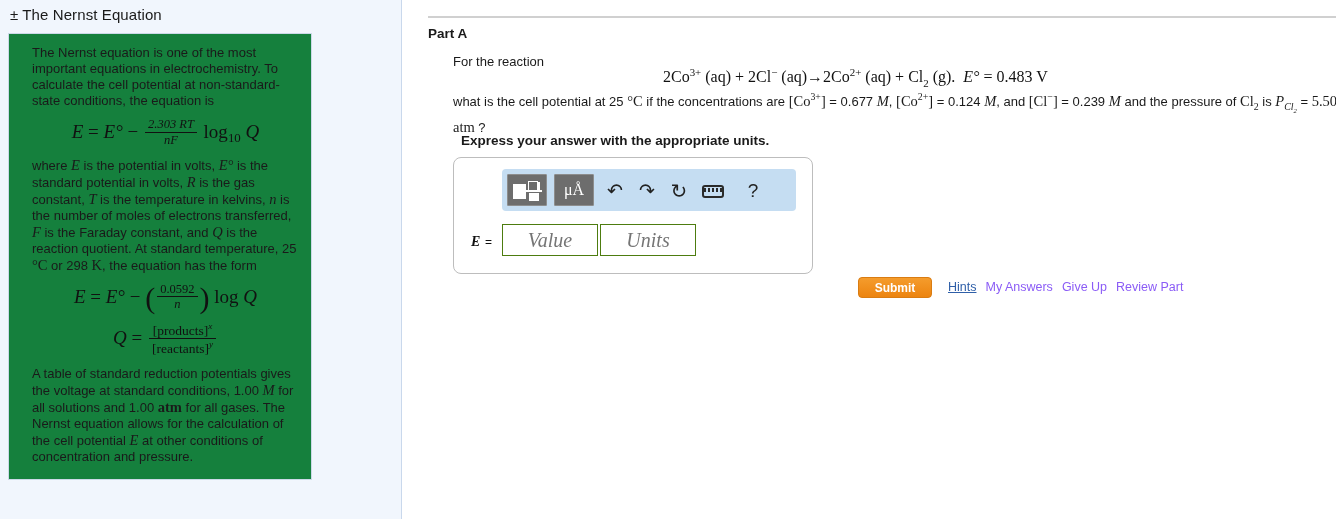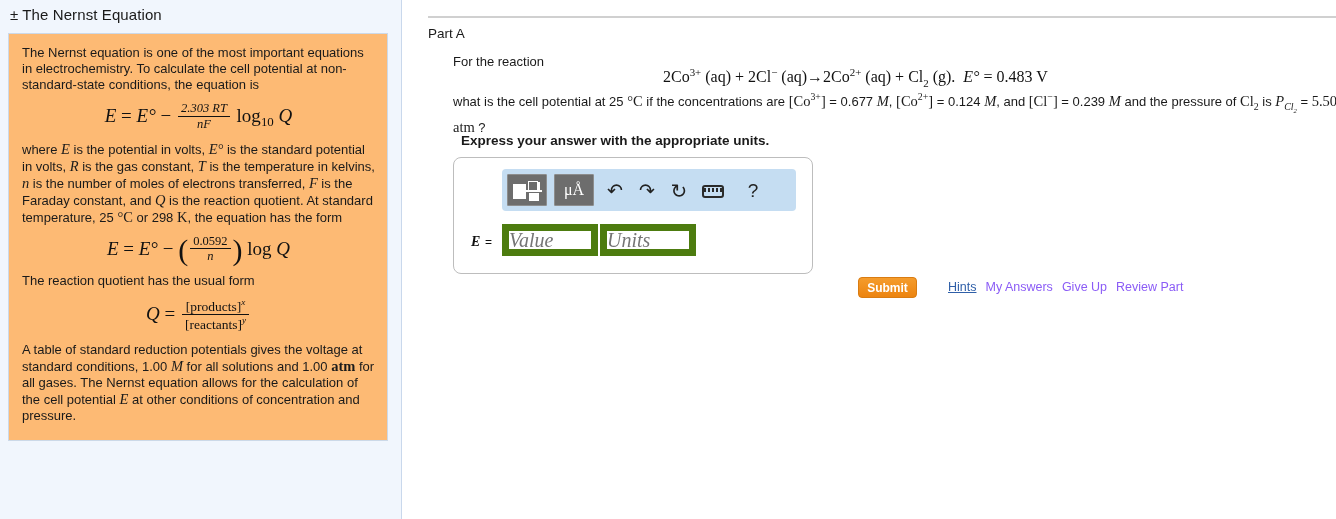--- a/index.html
+++ b/index.html
@@ -36,26 +36,26 @@
     font-size: 15px;
     color: #1a1a1a;
     padding: 6px 0 0 10px;
     letter-spacing: 0.1px;
     white-space: nowrap;
   }
   .intro-box {
     position: absolute;
     left: 8px;
     top: 33px;
-    width: 380px;
+    width: 304px;
     min-height: 408px;
-    background: #fdba74;
+    background: #15803d;
     border: 1px solid #ccd9e8;
     box-sizing: border-box;
-    padding: 11px 12px 14px 13px;
+    padding: 11px 12px 14px 23px;
   }
   .ptext {
     font-size: 13px;
     line-height: 16px;
     color: #1a1a1a;
   }
   .ptext.tight { margin: 0; }
 
   
   .mth {
@@ -113,21 +113,21 @@
     top: 16px;
     width: 908px;
     height: 2px;
     background: #d0d0d0;
   }
   .part-label {
     position: absolute;
     left: 25px;
     top: 26px;
     font-size: 13.5px;
-    font-weight: normal;
+    font-weight: bold;
     color: #1a1a1a;
   }
   .for-the-reaction {
     position: absolute;
     left: 50px;
     top: 54px;
     font-size: 13px;
     color: #1a1a1a;
   }
   .reaction-eq {
@@ -259,39 +259,39 @@
     position: absolute;
     left: 31px;
     top: 15px;
     font-size: 12px;
     color: #111;
   }
   .fld {
     position: absolute;
     top: 4px;
     height: 32px;
-    border: 7px solid #4d7c0f;
+    border: 1px solid #4d7c0f;
     background: #ffffff;
     box-sizing: border-box;
     font-family: "Liberation Serif", serif;
     font-style: italic;
     font-size: 20px;
     color: #9a9a9a;
-    text-align: left;
+    text-align: center;
     line-height: 30px;
     padding: 0;
   }
   .fld.value { left: 48px; width: 96px; }
   .fld.units { left: 146px; width: 96px; }
 
   .submit-btn {
     position: absolute;
     left: 455px;
     top: 277px;
-    width: 59px;
+    width: 74px;
     height: 21px;
     background: #f18c1c;
     background-image: linear-gradient(#f59c2c, #ec8410);
     border: 1px solid #d97c12;
     border-radius: 4px;
     color: #ffffff;
     font-size: 12px;
     font-weight: bold;
     text-align: center;
     line-height: 20px;
@@ -348,21 +348,20 @@
         <span class="it">E°</span>
         <span>−</span>
         <span class="paren-wrap"><span class="pr">(</span></span><span class="frac">
           <span class="num">0.0592</span>
           <span class="den it">n</span>
         </span><span class="paren-wrap"><span class="pr">)</span></span>
         <span>log</span>
         <span class="it">Q</span>
       </div>
 
-      <p class="ptext tight">The reaction quotient has the usual form</p>
 
       <div class="eq-block">
         <span class="it">Q</span>
         <span>=</span>
         <span class="frac" style="font-size:13.5px;font-family:Liberation Serif, serif;">
           <span class="num"><span>[products]</span><span class="sup it">x</span></span>
           <span class="den"><span>[reactants]</span><span class="sup it">y</span></span>
         </span>
       </div>
 

